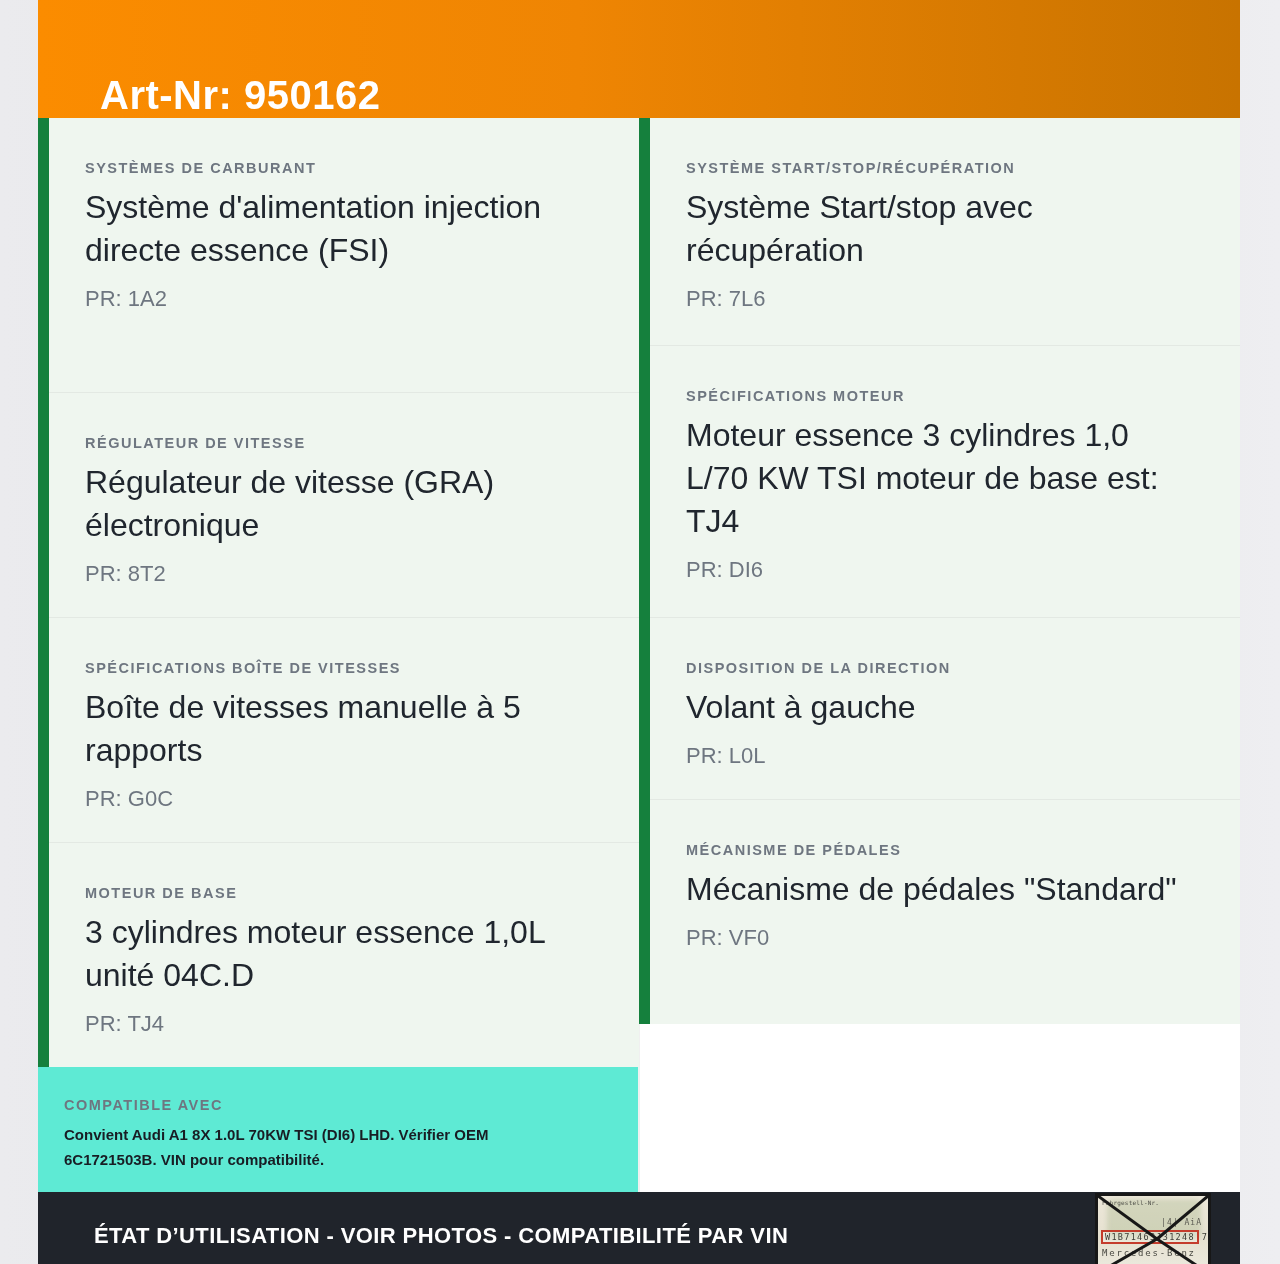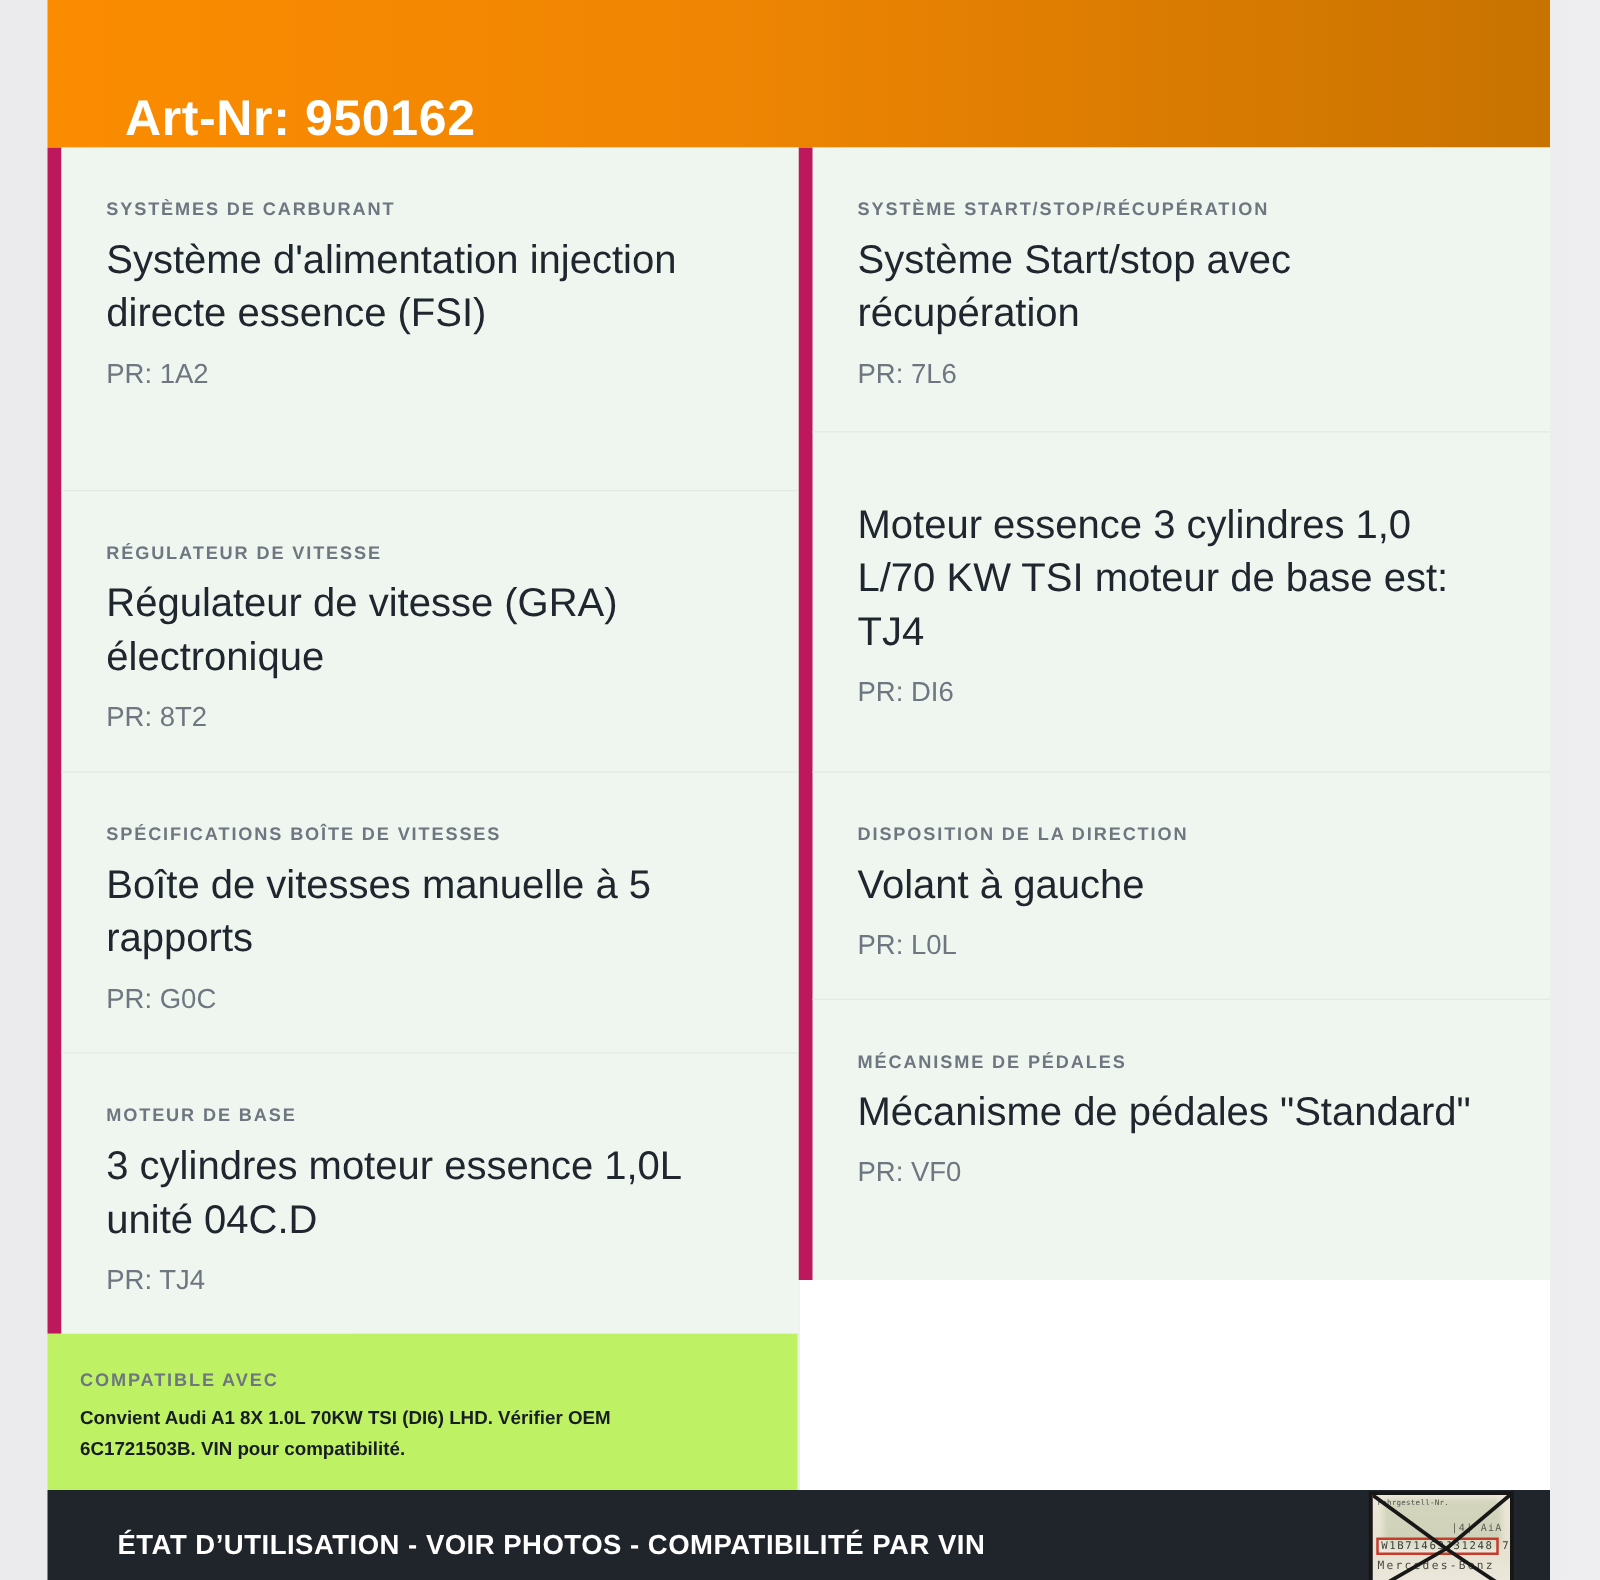--- a/index.html
+++ b/index.html
@@ -16,21 +16,21 @@
     height:118px; flex:0 0 118px;
     background:linear-gradient(90deg,#fb8c00 0%,#ef8503 45%,#c87300 100%);
     display:flex; align-items:flex-end; padding-left:62px;
   }
   .hero h1 { color:#ffffff; font-size:40px; font-weight:700; letter-spacing:0.5px; }
 
   
   .columns { display:flex; flex:1 1 auto; }
   .col { width:601px; display:flex; flex-direction:column; }
 
-  .cards { border-left:11px solid #be185d; background:#eff6ef; }
+  .cards { border-left:11px solid #15803d; background:#eff6ef; }
   .card { padding:42px 36px 30px 36px; }
   .card + .card { border-top:1px solid #e3e9e3; }
 
   .card-label {
     font-size:14.5px; font-weight:700; color:#6e7680;
     letter-spacing:1.5px; text-transform:uppercase;
   }
   .card-title {
     margin-top:10px; font-size:32px; font-weight:400; color:#20262e;
     line-height:43px; max-width:494px;
@@ -42,21 +42,21 @@
   .col-left  .card:nth-child(2){min-height:224px}
   .col-left  .card:nth-child(3){min-height:222px}
   .col-left  .card:nth-child(4){min-height:220px}
   .col-right .card:nth-child(1){min-height:227px}
   .col-right .card:nth-child(2){min-height:272px}
   .col-right .card:nth-child(3){min-height:172px}
   .col-right .card:nth-child(4){min-height:225px}
 
   
   .compat {
-    background:#bef264; flex:1 1 auto; min-height:119px;
+    background:#5eead4; flex:1 1 auto; min-height:119px;
     padding:30px 40px 20px 26px; border-right:1px solid #f0f0f0;
   }
   .compat-text {
     margin-top:9px; font-size:15px; font-weight:700; color:#181d24;
     line-height:25px; max-width:480px;
   }
 
   .filler { background:#ffffff; flex:1 1 auto; border-left:1px solid #f0f0f0; }
 
   
@@ -128,20 +128,21 @@
     </div>
 
     <div class="col col-right">
       <div class="cards">
         <div class="card">
           <div class="card-label">SYSTÈME START/STOP/RÉCUPÉRATION</div>
           <div class="card-title">Système Start/stop avec récupération</div>
           <div class="card-pr">PR: 7L6</div>
         </div>
         <div class="card">
+          <div class="card-label">SPÉCIFICATIONS MOTEUR</div>
           <div class="card-title">Moteur essence 3 cylindres 1,0 L/70 KW TSI moteur de base est: TJ4</div>
           <div class="card-pr">PR: DI6</div>
         </div>
         <div class="card">
           <div class="card-label">DISPOSITION DE LA DIRECTION</div>
           <div class="card-title">Volant à gauche</div>
           <div class="card-pr">PR: L0L</div>
         </div>
         <div class="card">
           <div class="card-label">MÉCANISME DE PÉDALES</div>

